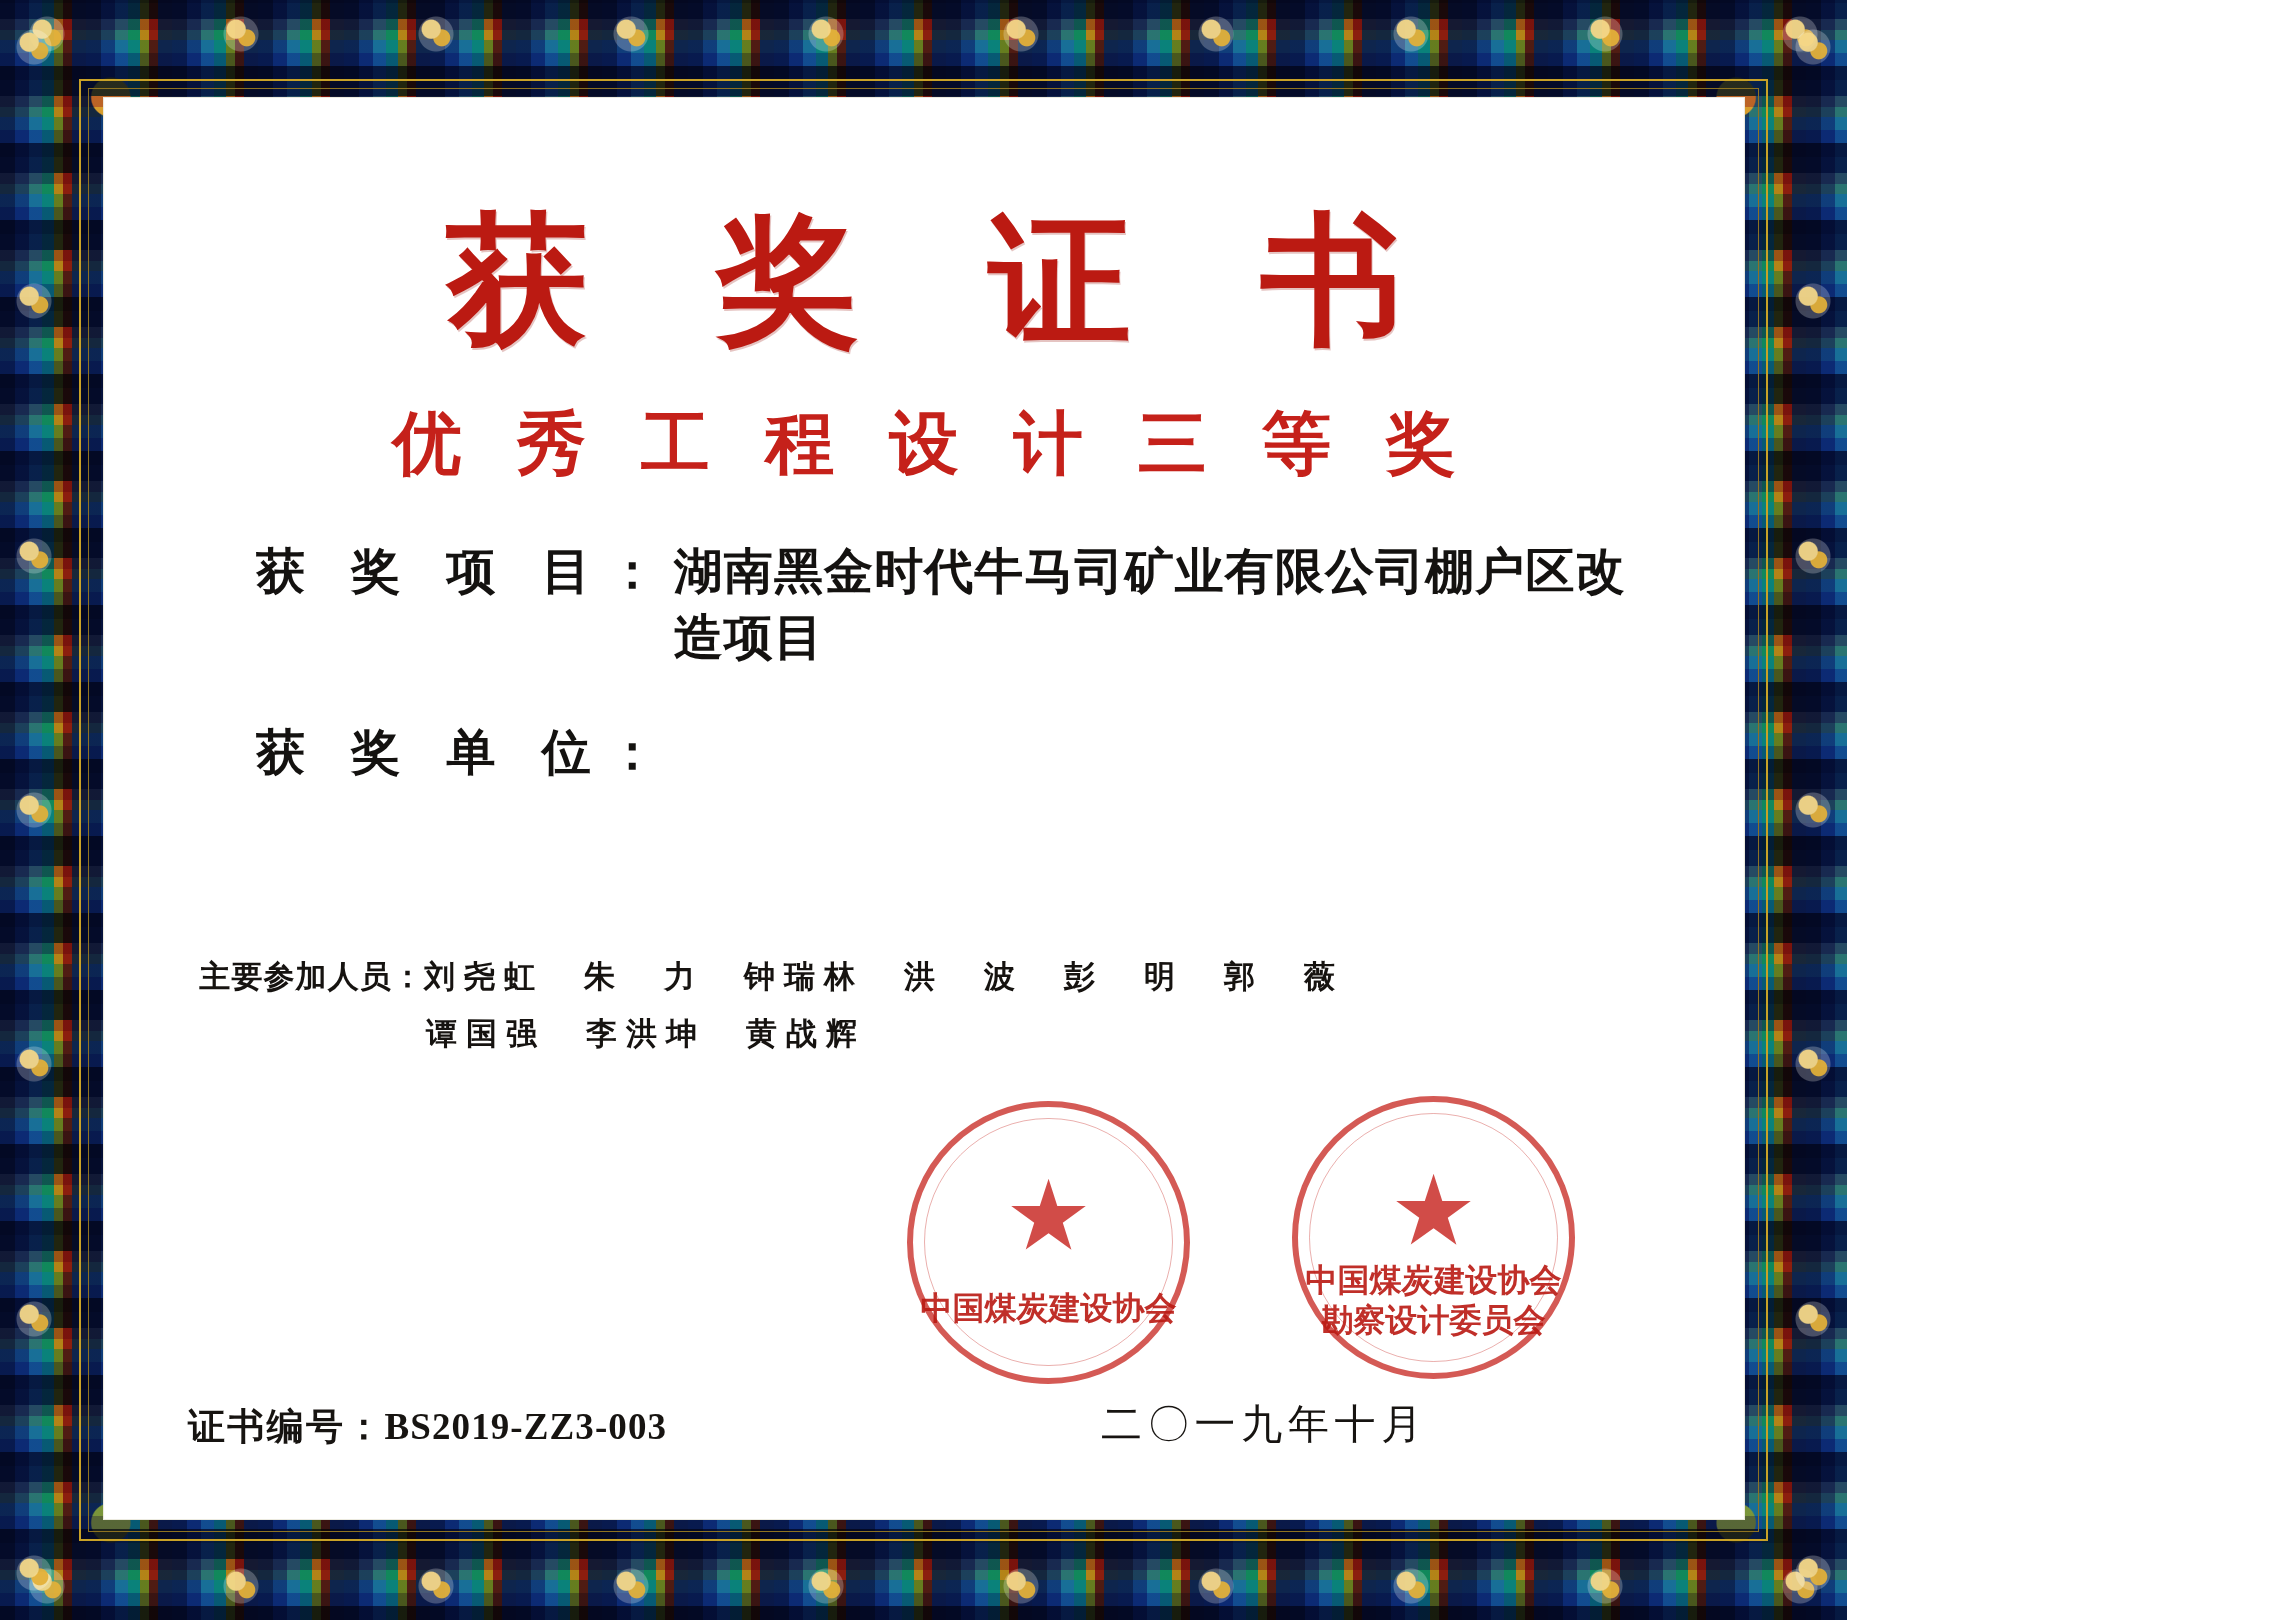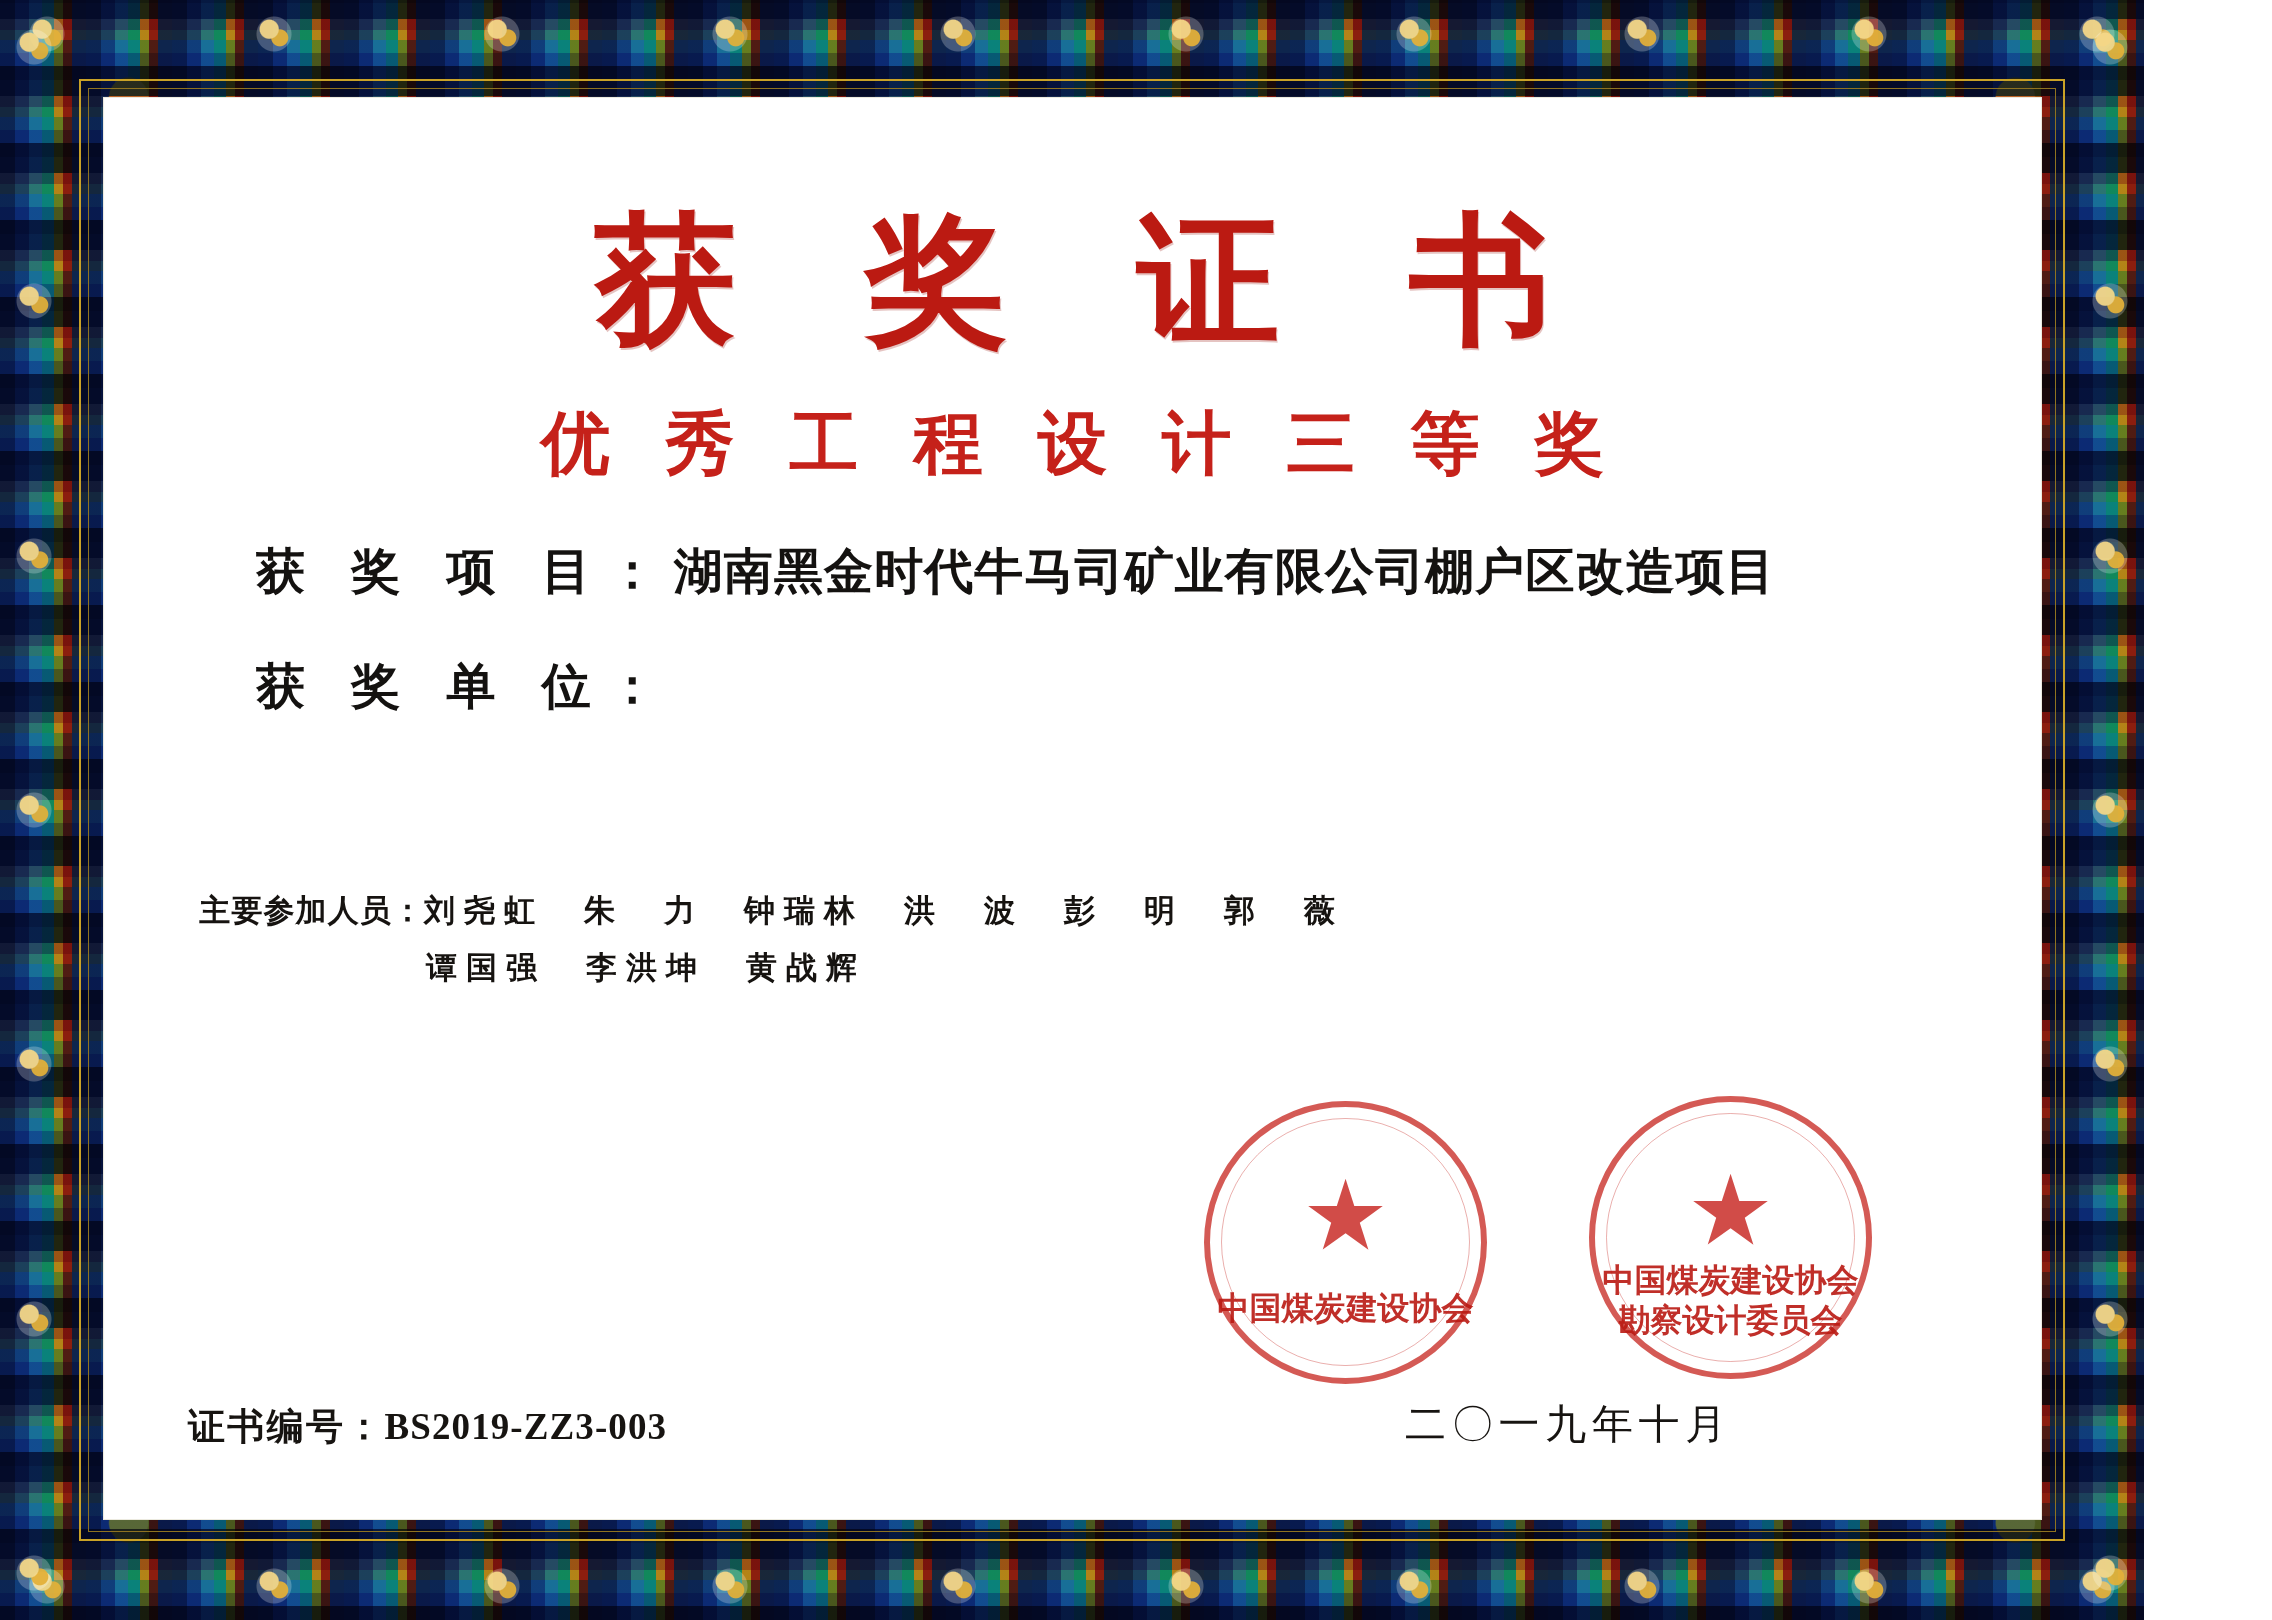--- a/index.html
+++ b/index.html
@@ -6,21 +6,21 @@
     margin: 0;
     padding: 0;
     background: #ffffff;
   }
   body {
     font-family: "Liberation Serif", "DejaVu Serif", serif;
   }
 
   .page {
     position: relative;
-    width: 2144px;
+    width: 1847px;
     height: 1620px;
     background: #fdfdfb;
     overflow: hidden;
   }
 
   
   .border-outer {
     position: absolute;
     inset: 0;
     background:
@@ -182,21 +182,21 @@
   }
   .participants .pr-row2 {
     padding-left: 238px;
     letter-spacing: 9px;
     margin-top: 14.7px;
   }
 
   .footer {
     position: absolute;
     left: 85px;
-    right: 67px;
+    right: 74px;
     bottom: 68px;
     display: flex;
     align-items: flex-end;
     justify-content: space-between;
   }
   .cert-no {
     font-size: 37px;
     font-weight: 700;
     color: #171411;
     letter-spacing: 2.3px;

